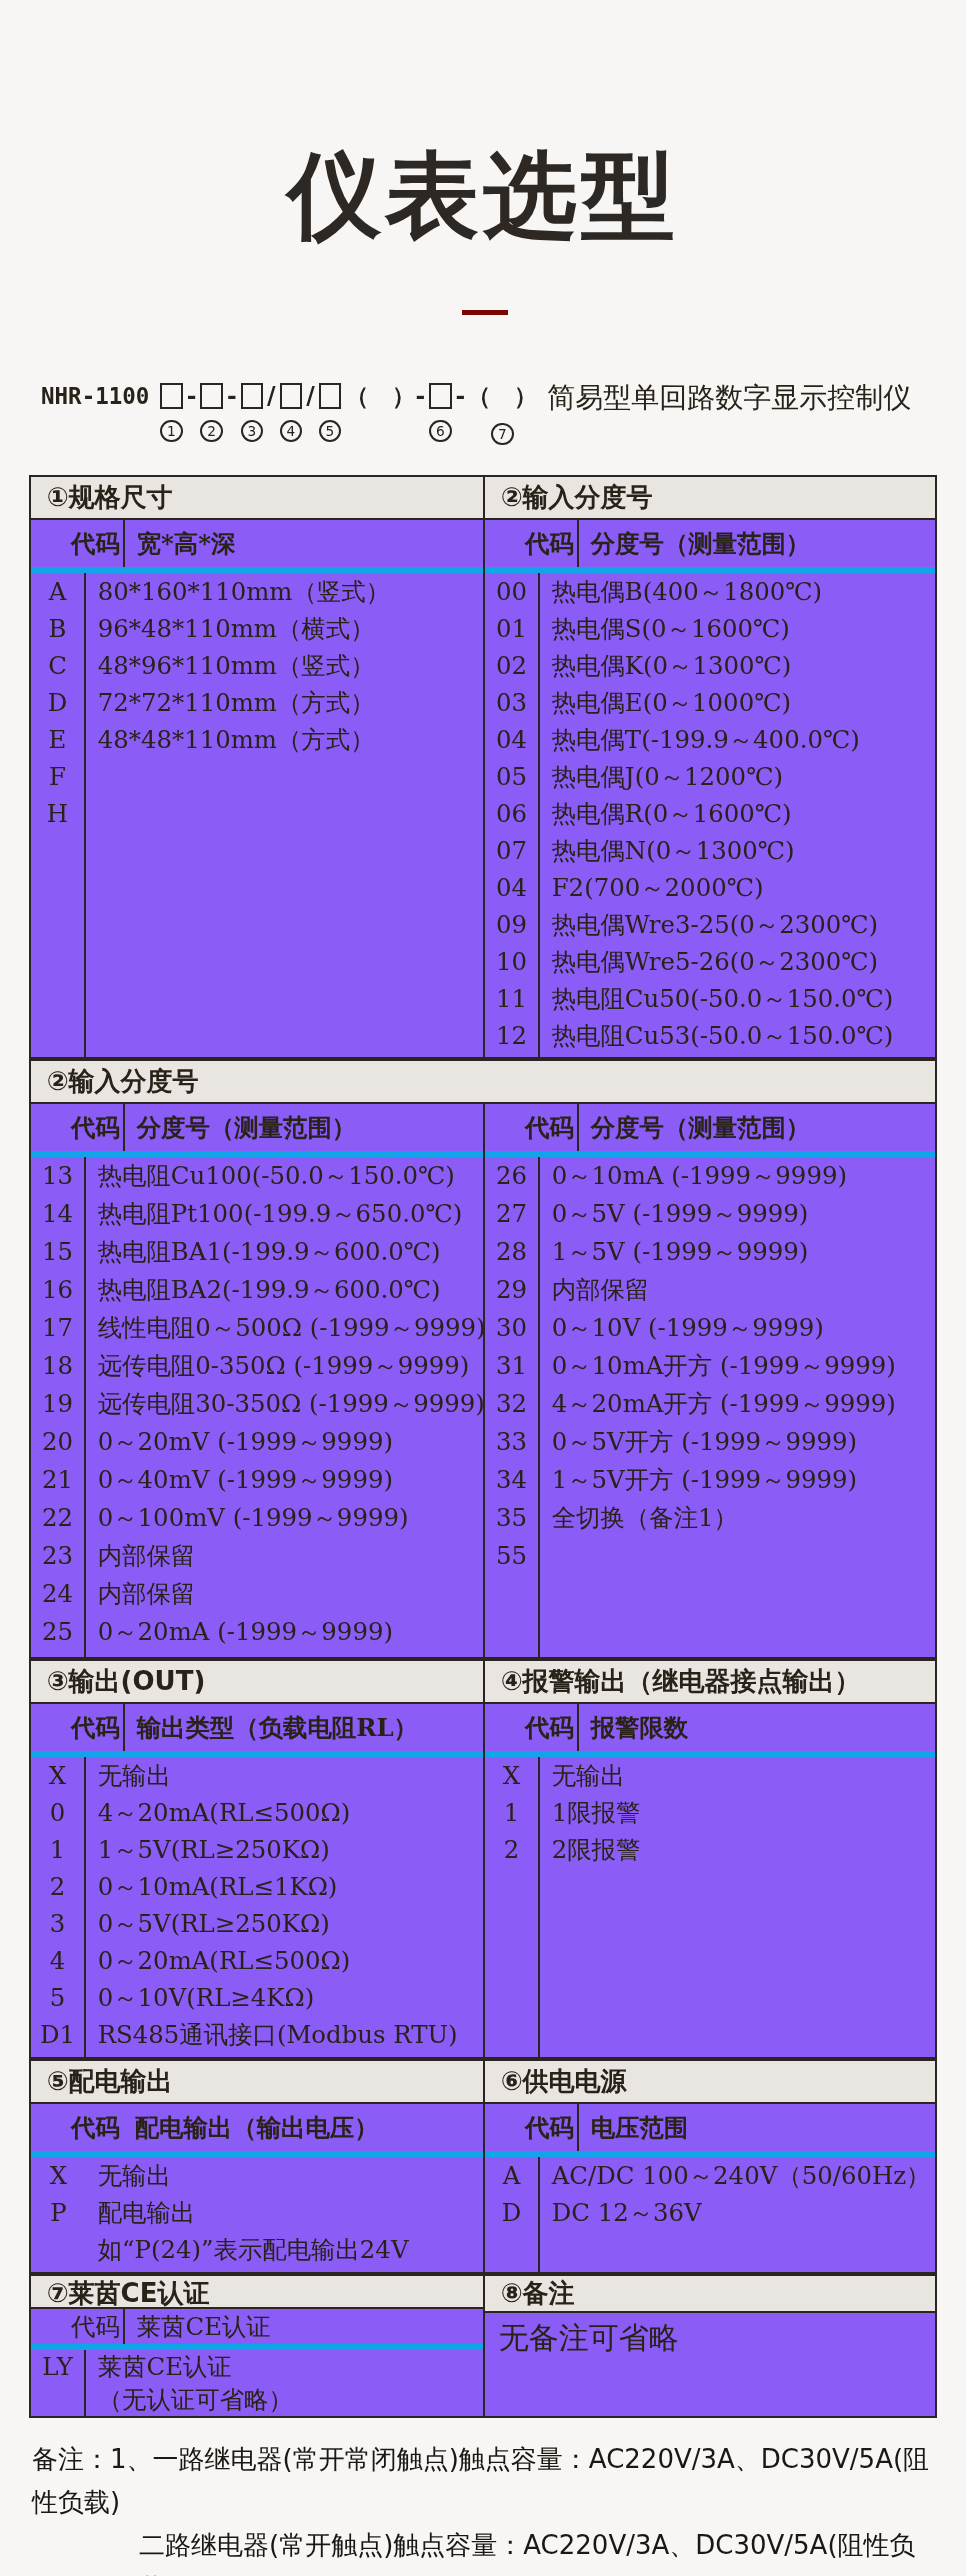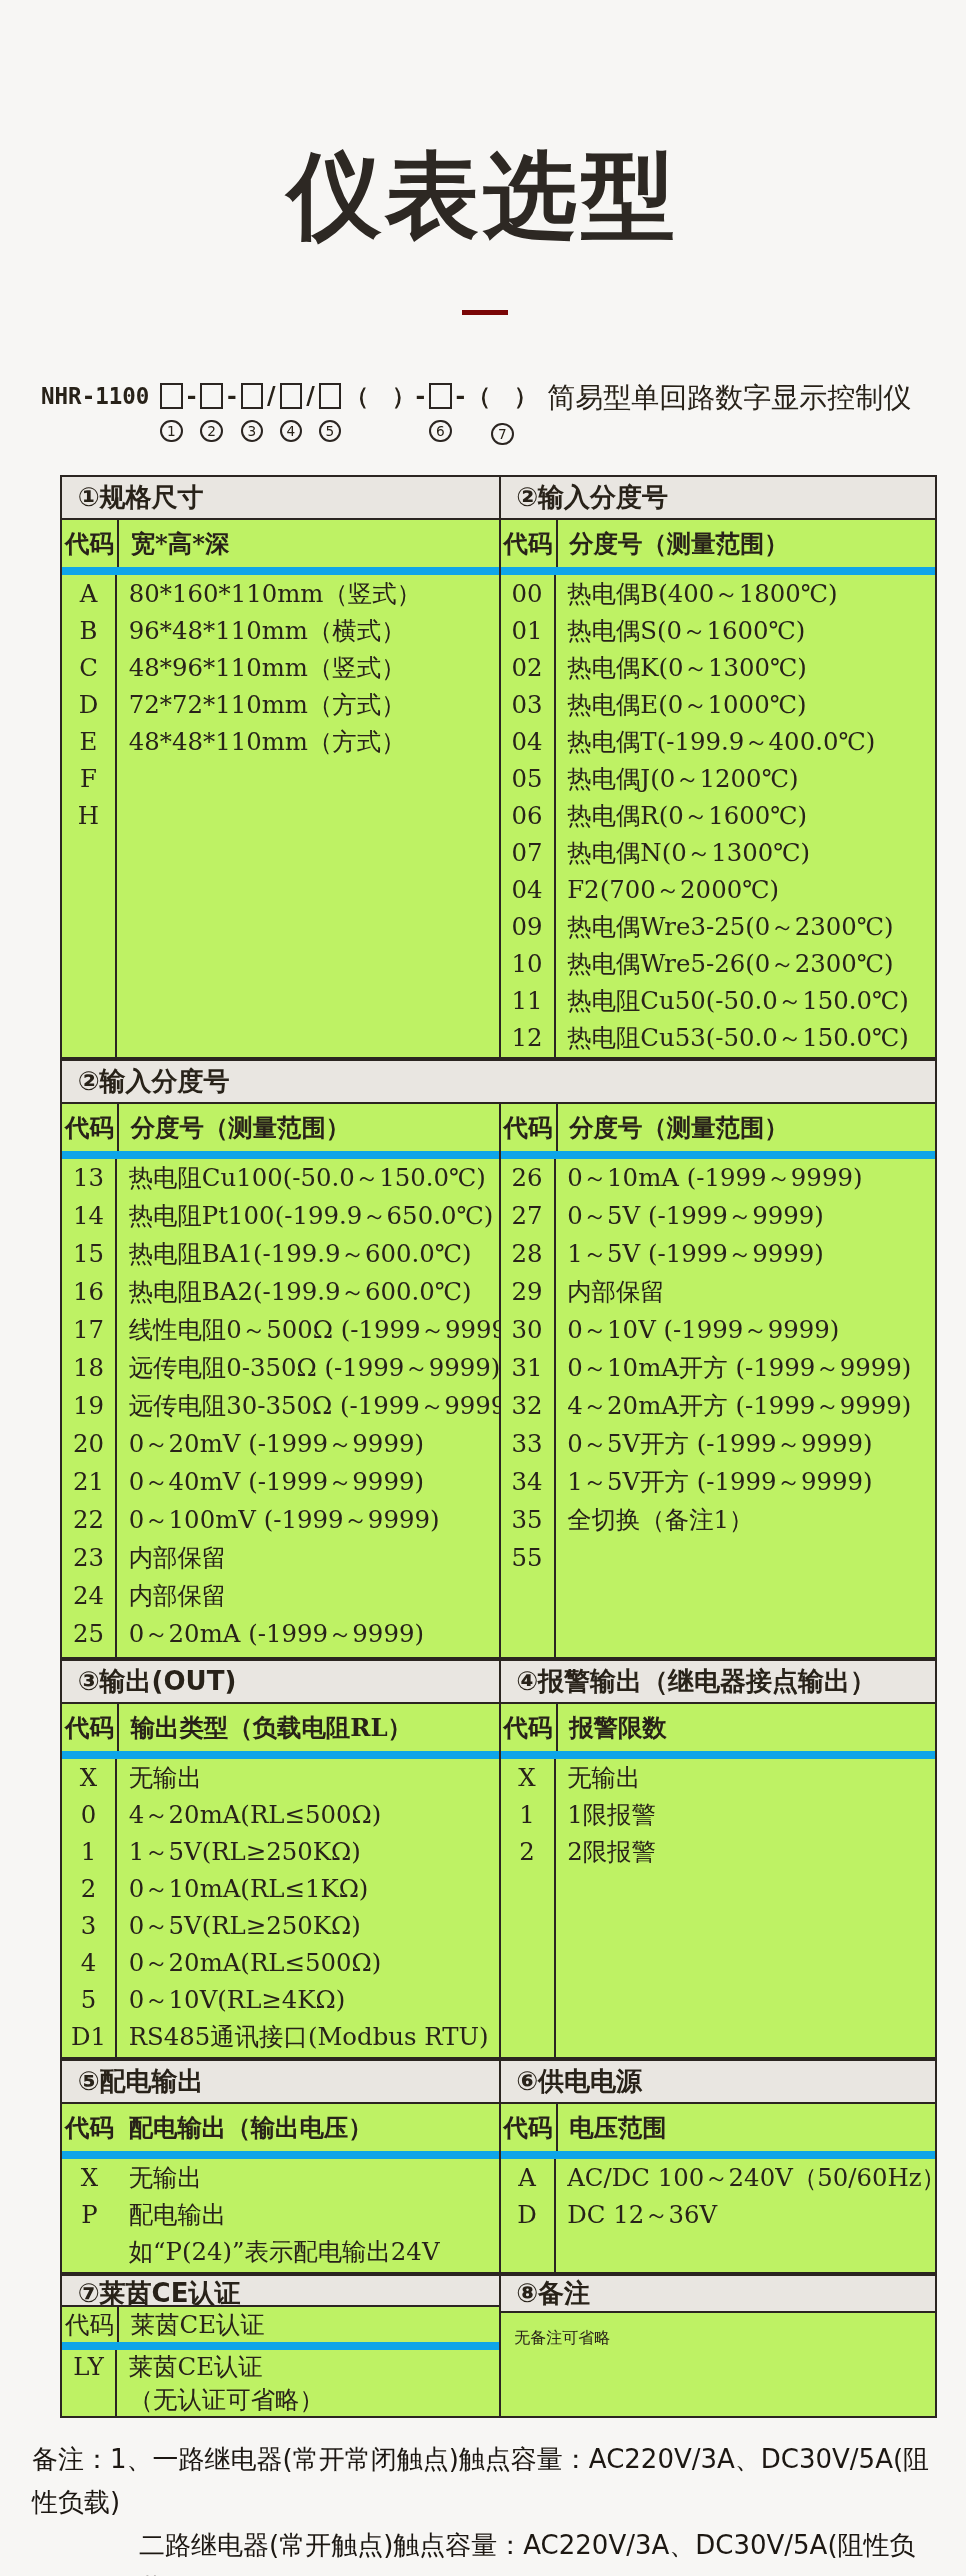--- a/index.html
+++ b/index.html
@@ -20,44 +20,44 @@
   .mbox{width:22.5px;height:26px;border:2px solid #2b2521;box-sizing:border-box;margin:2px 2px 0 2px;}
   .msep{font-size:23.4px;line-height:31px;padding:0 2px;font-weight:bold;white-space:pre;}
   .mparen{font-size:23.4px;line-height:31px;white-space:pre;font-weight:bold;}
   .circ{margin-top:10.7px;width:22.5px;height:22.5px;border:2px solid #2b2521;border-radius:50%;
     box-sizing:border-box;font-family:"DejaVu Sans",sans-serif;font-size:13.7px;line-height:18.5px;
     text-align:center;}
   .model .desc{font-size:28px;line-height:33px;margin-left:9.8px;white-space:nowrap;}
 
   
   .tables{position:absolute;left:29px;top:475px;width:908px;}
-  .tgroup{border:2.9px solid #2b2521;background:#bef264;box-sizing:border-box;display:flex;margin-left:31px;}
+  .tgroup{border:2.9px solid #2b2521;background:#8b5cf6;box-sizing:border-box;display:flex;}
   .tgroup.columnar{flex-direction:column;}
   .half{width:50%;box-sizing:border-box;display:flex;flex-direction:column;}
   .half.right{border-left:2.9px solid #2b2521;}
   .duo{display:flex;flex:1;}
   .duo .half{width:50%;}
   .band{background:#e9e6e1;border-bottom:2px solid #2b2521;
     font-family:"DejaVu Sans",sans-serif;font-weight:bold;font-size:26px;
     height:41px;line-height:41px;padding-left:15.6px;white-space:nowrap;overflow:hidden;}
   .band.slim{height:35px;line-height:35px;}
-  .thead{display:flex;border-bottom:8px solid #0ea5e9;font-weight:bold;font-size:24.4px;}
+  .thead{display:flex;border-bottom:6px solid #0ea5e9;font-weight:bold;font-size:24.4px;padding-left:37px;}
   .thead.plain{font-weight:normal;}
   .th-code{width:55px;border-right:2px solid #2b2521;text-align:center;line-height:47px;height:47px;}
   .th-label{flex:1;padding-left:11.7px;line-height:47px;height:47px;white-space:nowrap;overflow:hidden;}
   .thead.slim .th-code,.thead.slim .th-label{line-height:35px;height:35px;}
   .no-divider .th-code,.no-divider.col-codes{border-right:none;}
   .tbody{flex:1;display:flex;font-size:24.4px;}
   .col-codes{width:55px;border-right:2px solid #2b2521;text-align:center;box-sizing:border-box;}
   .col-labels{flex:1;padding-left:11.7px;overflow:hidden;}
   .cell{white-space:nowrap;}
   .rows-38 .cell{line-height:37px;min-height:37px;}
   .rows-39 .cell{line-height:38px;min-height:38px;}
   .rows-34 .cell{line-height:33px;min-height:33px;}
-  .remark-content{padding:5.9px 0 0 13.7px;font-size:16px;line-height:37px;}
+  .remark-content{padding:5.9px 0 0 13.7px;font-size:30px;line-height:37px;}
 
   
   .footnotes{position:absolute;left:32px;top:2438px;width:918px;
     font-family:"DejaVu Sans",sans-serif;font-size:26px;line-height:43px;color:#1c1712;}
   .footnotes .fn2{margin-left:107px;}
 </style>
 </head>
 <body>
 
 <div class="page-title">仪表选型</div>

